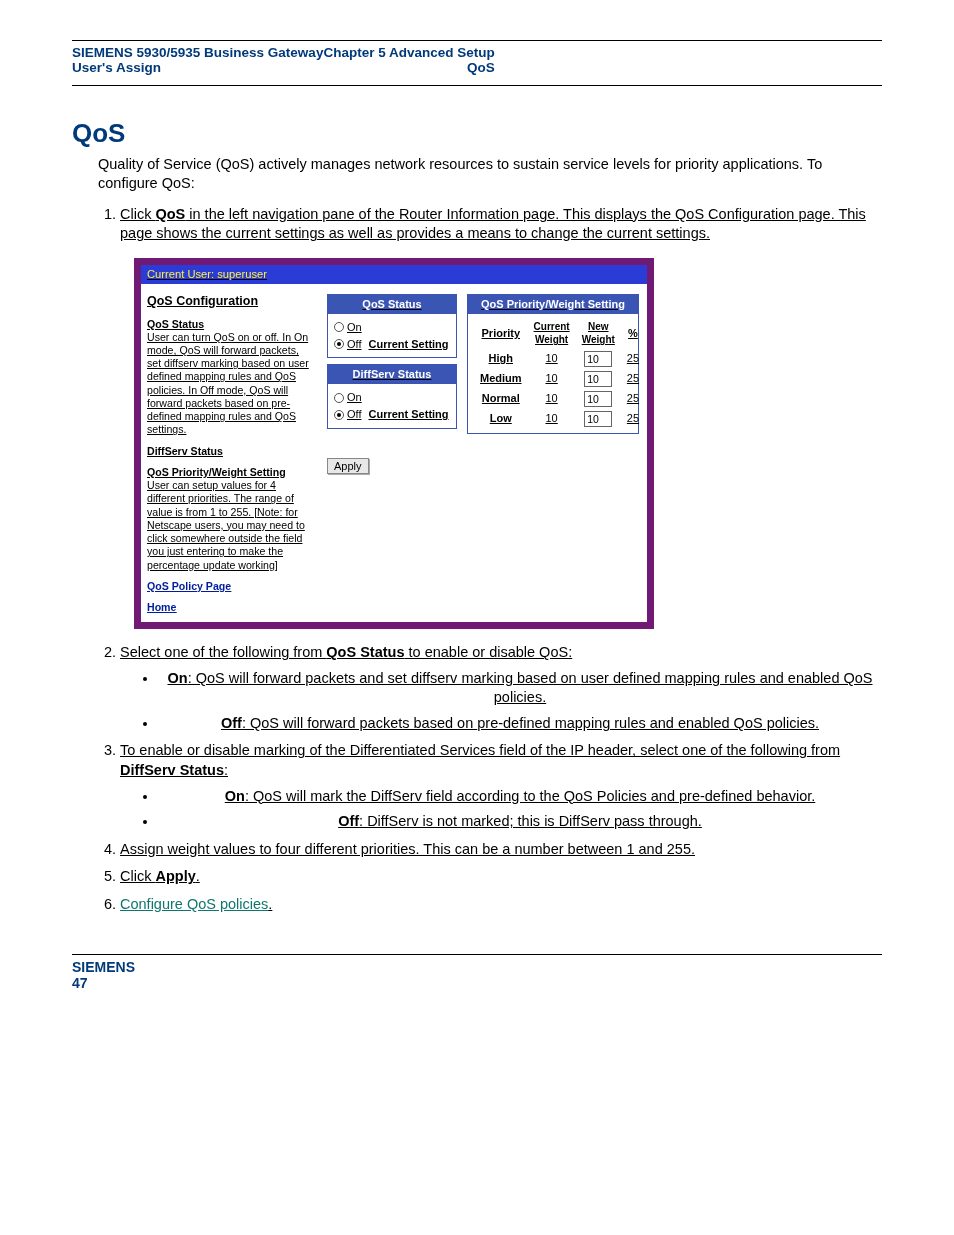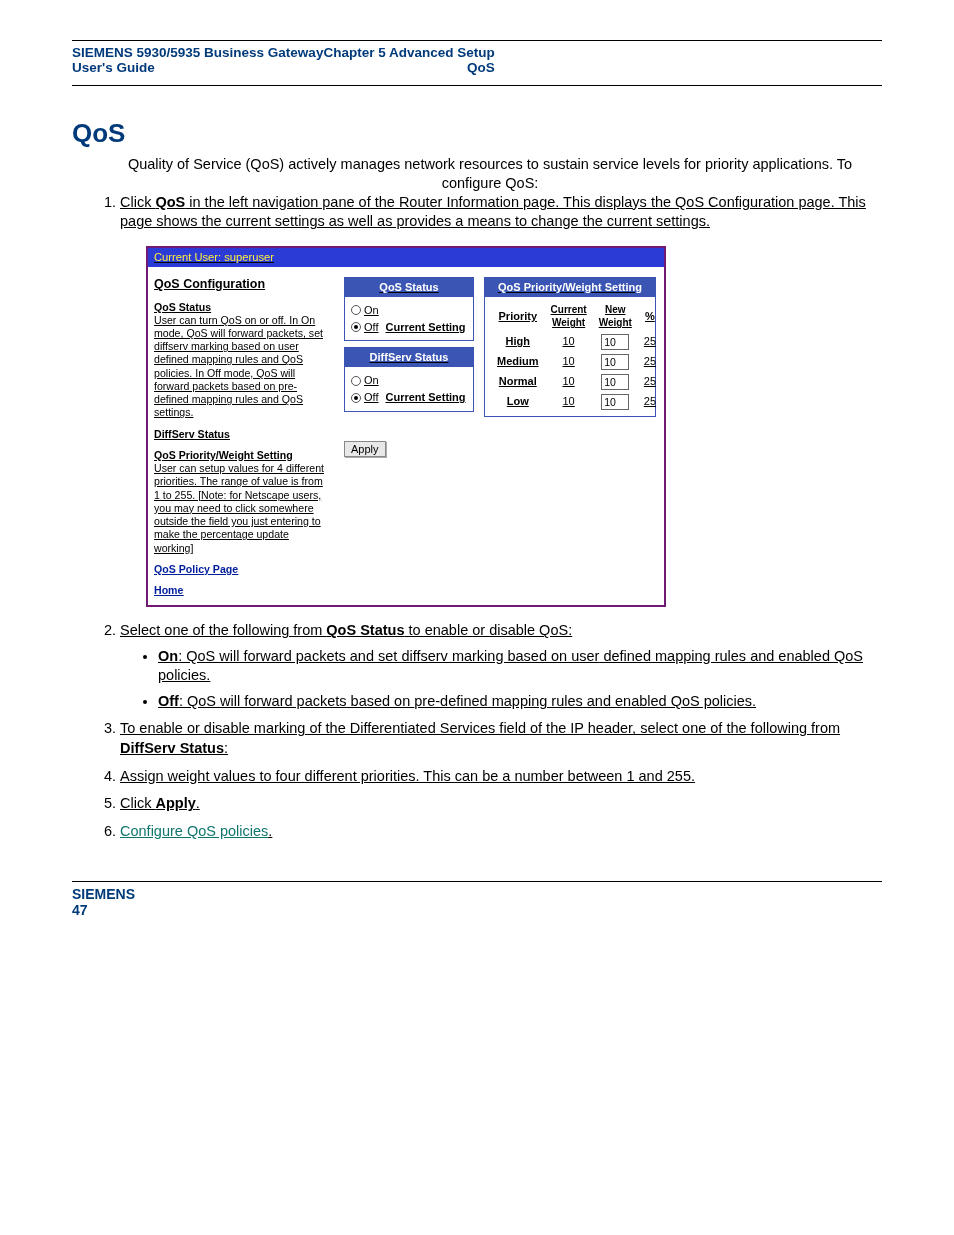--- a/index.html
+++ b/index.html
@@ -25,33 +25,33 @@
   }
   .header .right { text-align: right; }
   .hdr-rule { border-top: 1px solid #000; margin-top:4px; }
 
   h1.qos-title {
     font-size: 26px;
     font-weight: bold;
     color: #003a7a;
     margin: 32px 0 6px 0;
   }
-  .intro { margin-left: 26px; line-height: 1.3; text-align: center; }
+  .intro { margin-left: 26px; margin-bottom: 12px; line-height: 1.3; }
   ol.steps { margin: 0 0 0 26px; padding-left: 22px; line-height: 1.35; }
   ol.steps > li { margin-bottom: 8px; text-decoration: underline; }
-  ul.bullets { list-style: disc; margin: 6px 0 6px 20px; padding-left: 18px; }
+  ul.bullets { list-style: disc; margin: 6px 0 6px 20px; padding-left: 18px; text-align: center; }
   ul.bullets li { margin-bottom: 6px; }
   .bold { font-weight: bold; }
   .underline { text-decoration: underline; }
   a.doclink { color: #0f766e; text-decoration: underline; cursor: pointer; }
 
   
   .shot {
-    margin: 14px 0 14px 26px;
-    border: 2px solid #701a75;
+    margin: 14px 0 14px 14px;
+    border: 7px solid #701a75;
     width: 520px;
     font-size: 11.2px;
     background: #fff;
   }
   .userbar {
     background: #2b3bd6;
     color: #ffef40;
     padding: 2px 6px;
     font-size: 11.2px;
   }
@@ -110,21 +110,21 @@
 </style>
 </head>
 <body>
 
 <div class="page">
 
   <div class="top-rule"></div>
   <div class="header">
     <div class="left">
       <div>SIEMENS 5930/5935 Business Gateway</div>
-      <div>User's Guide</div>
+      <div>User's Assign</div>
     </div>
     <div class="right">
       <div>Chapter 5  Advanced Setup</div>
       <div>QoS</div>
     </div>
   </div>
   <div class="hdr-rule"></div>
 
   <h1 class="qos-title">QoS</h1>
 
@@ -234,20 +234,24 @@
     <li>
       <span>Select one of the following from </span><span class="bold">QoS Status</span><span> to enable or disable QoS:</span>
       <ul class="bullets">
         <li><span class="bold">On</span><span>: QoS will forward packets and set diffserv marking based on </span><span class="underline">user</span><span> defined mapping rules and enabled QoS policies.</span></li>
         <li><span class="bold">Off</span><span>: QoS will forward packets based on </span><span class="underline">pre-defined</span><span> mapping rules and enabled QoS policies.</span></li>
       </ul>
     </li>
 
     <li>
       <span>To enable or disable marking of the Differentiated Services field of the IP header, select one of the following from </span><span class="bold">DiffServ Status</span><span>:</span>
+      <ul class="bullets">
+        <li><span class="bold">On</span><span>: QoS will mark the DiffServ field according to the QoS Policies and pre-defined behavior.</span></li>
+        <li><span class="bold">Off</span><span>: DiffServ is not marked; this is DiffServ pass through.</span></li>
+      </ul>
     </li>
 
     <li>Assign weight values to four different priorities. This can be a number between 1 and 255.</li>
 
     <li>
       <span>Click </span><span class="bold">Apply</span><span>.</span>
     </li>
 
     <li>
       <a class="doclink">Configure QoS policies</a><span>.</span>

